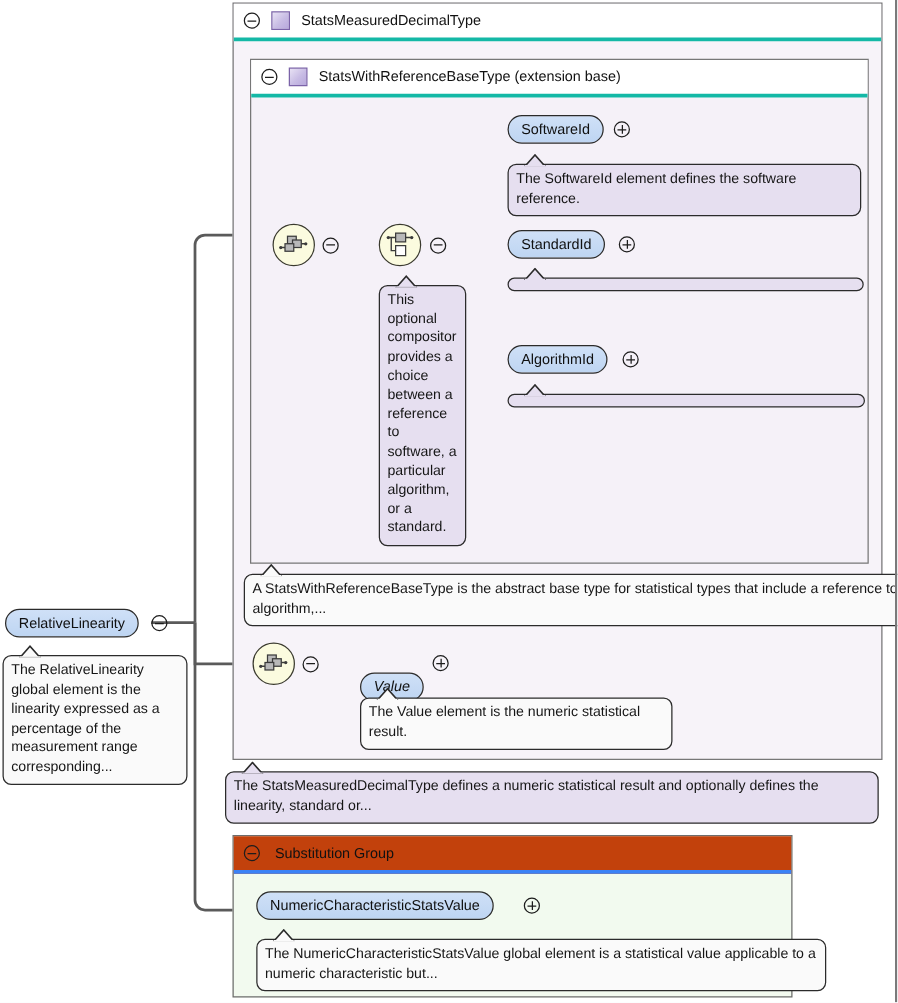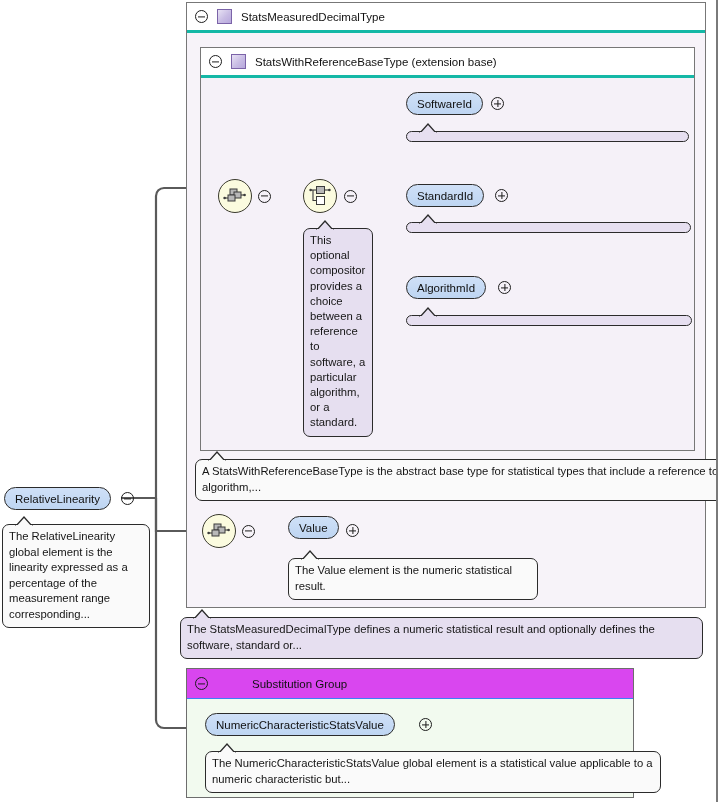--- a/index.html
+++ b/index.html
@@ -31,21 +31,21 @@
   .container-head {
     position: absolute;
     left: 0; top: 0; right: 0;
     height: 30px;
     background: #ffffff;
     border-bottom: 3px solid #14b8a6;
     display: flex;
     align-items: center;
     padding-left: 8px;
   }
-  .subst-group .container-head { background: #d946ef; border-bottom: 1px solid #3b82f6; gap: 32px; }
+  .subst-group .container-head { background: #c2410c; border-bottom: 3px solid #3b82f6; }
 
   .container-title {
     font-size: 11.5px;
     color: #111111;
     white-space: nowrap;
     margin-left: 9px;
   }
 
   
   .toggle {
@@ -268,20 +268,21 @@
   </div>
   <div class="dot-toggle plus" style="left:491px; top:97px;"></div>
 
   <div class="annot" style="left:406px; top:131px; width:283px;">
     <span class="tail">
       <svg width="18" height="10" viewBox="0 0 18 10">
         <path d="M1 10 L9 1 L17 10 Z" fill="#e6dff0" stroke="#2b2b2b" stroke-width="1.3"></path>
         <path d="M1 10 H17" stroke="#e6dff0" stroke-width="2"></path>
       </svg>
     </span>
+    <span>The SoftwareId element defines the software reference.</span>
   </div>
 
   <div class="el-node inner-shade" style="left:406px; top:184px;">
     <span>StandardId</span>
   </div>
   <div class="dot-toggle plus" style="left:495px; top:189px;"></div>
 
   <div class="annot" style="left:406px; top:222px; width:285px;">
     <span class="tail">
       <svg width="18" height="10" viewBox="0 0 18 10">
@@ -318,21 +319,21 @@
   <div class="annot pale" style="left:195px; top:459px; width:583px;">
     <span class="tail">
       <svg width="18" height="10" viewBox="0 0 18 10">
         <path d="M1 10 L9 1 L17 10 Z" fill="#fafafa" stroke="#2b2b2b" stroke-width="1.3"></path>
         <path d="M1 10 H17" stroke="#fafafa" stroke-width="2"></path>
       </svg>
     </span>
     <span>A StatsWithReferenceBaseType is the abstract base type for statistical types that include a reference to an algorithm,...</span>
   </div>
 
-  <div class="el-node inner-shade" style="left:288px; top:516px;">
+  <div class="el-node inner-shade" style="left:288px; top:538px;font-style:italic;">
     <span>Value</span>
   </div>
   <div class="dot-toggle plus" style="left:346px; top:524px;"></div>
 
   <div class="annot pale" style="left:288px; top:558px; width:250px;">
     <span class="tail">
       <svg width="18" height="10" viewBox="0 0 18 10">
         <path d="M1 10 L9 1 L17 10 Z" fill="#fafafa" stroke="#2b2b2b" stroke-width="1.3"></path>
         <path d="M1 10 H17" stroke="#fafafa" stroke-width="2"></path>
       </svg>
@@ -355,21 +356,21 @@
     <span>The RelativeLinearity global element is the linearity expressed as a percentage of the measurement range corresponding...</span>
   </div>
 
   <div class="annot" style="left:180px; top:617px; width:523px;">
     <span class="tail">
       <svg width="18" height="10" viewBox="0 0 18 10">
         <path d="M1 10 L9 1 L17 10 Z" fill="#e6dff0" stroke="#2b2b2b" stroke-width="1.3"></path>
         <path d="M1 10 H17" stroke="#e6dff0" stroke-width="2"></path>
       </svg>
     </span>
-    <span>The StatsMeasuredDecimalType defines a numeric statistical result and optionally defines the software, standard or...</span>
+    <span>The StatsMeasuredDecimalType defines a numeric statistical result and optionally defines the linearity, standard or...</span>
   </div>
 
   <div class="container-box subst-group" style="left:186px; top:668px; width:448px; height:130px;">
     <div class="container-head">
       <span class="toggle"></span>
       <span class="container-title" style="margin-left:12px;">Substitution Group</span>
     </div>
   </div>
 
   <div class="el-node inner-shade" style="left:205px; top:713px;">

